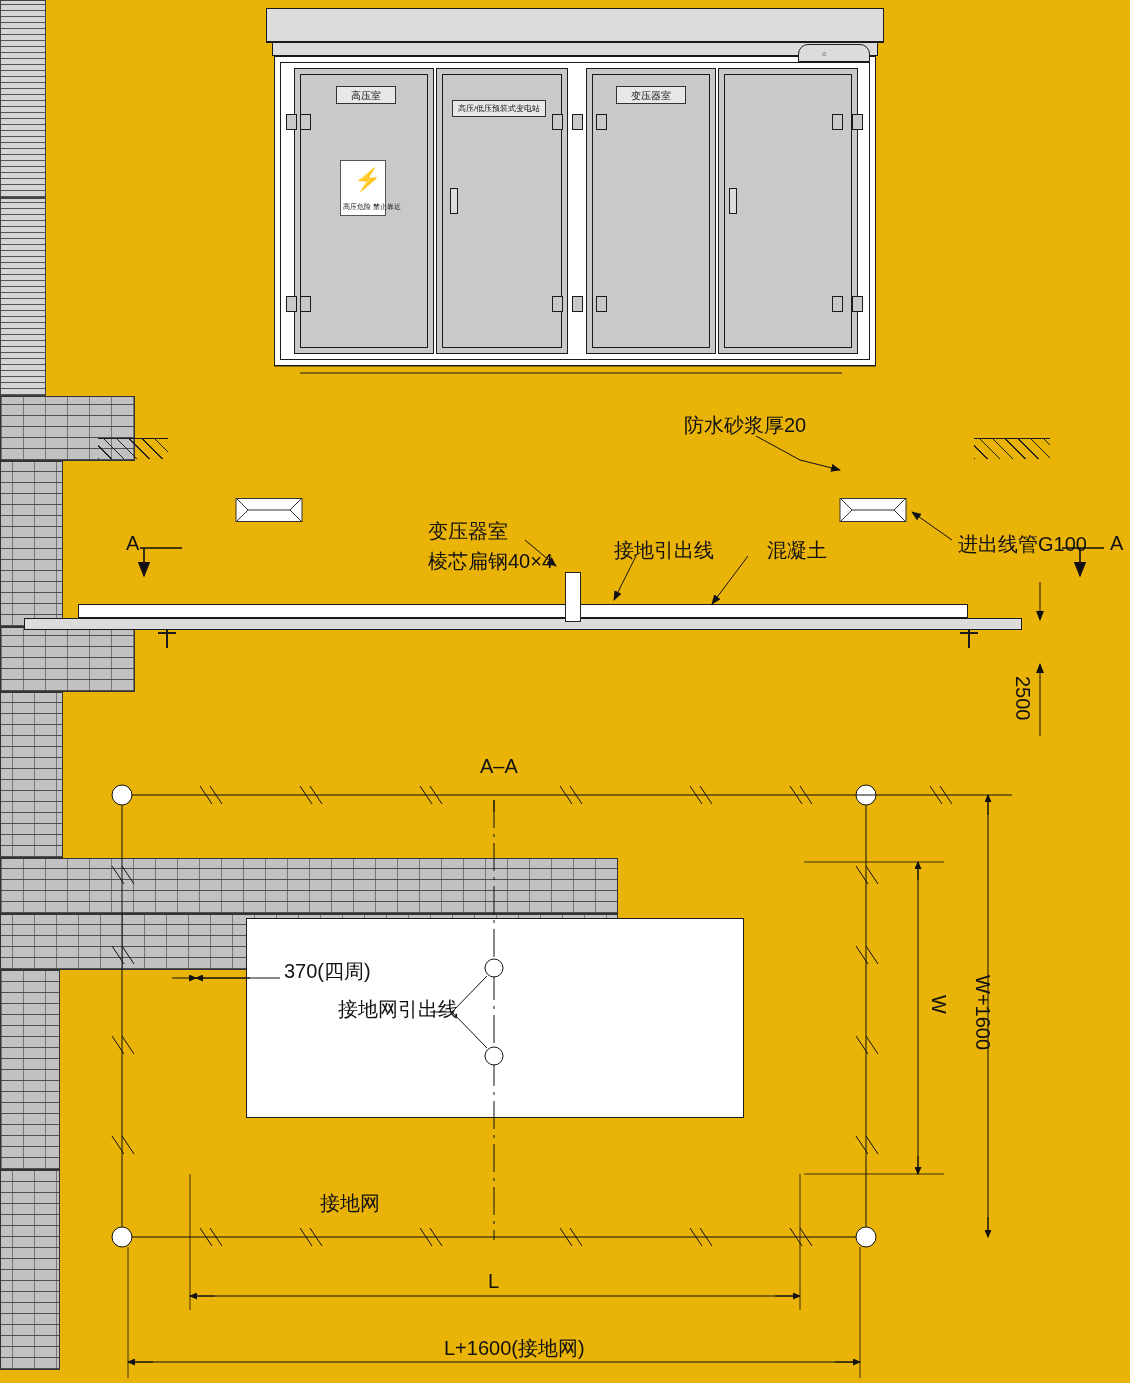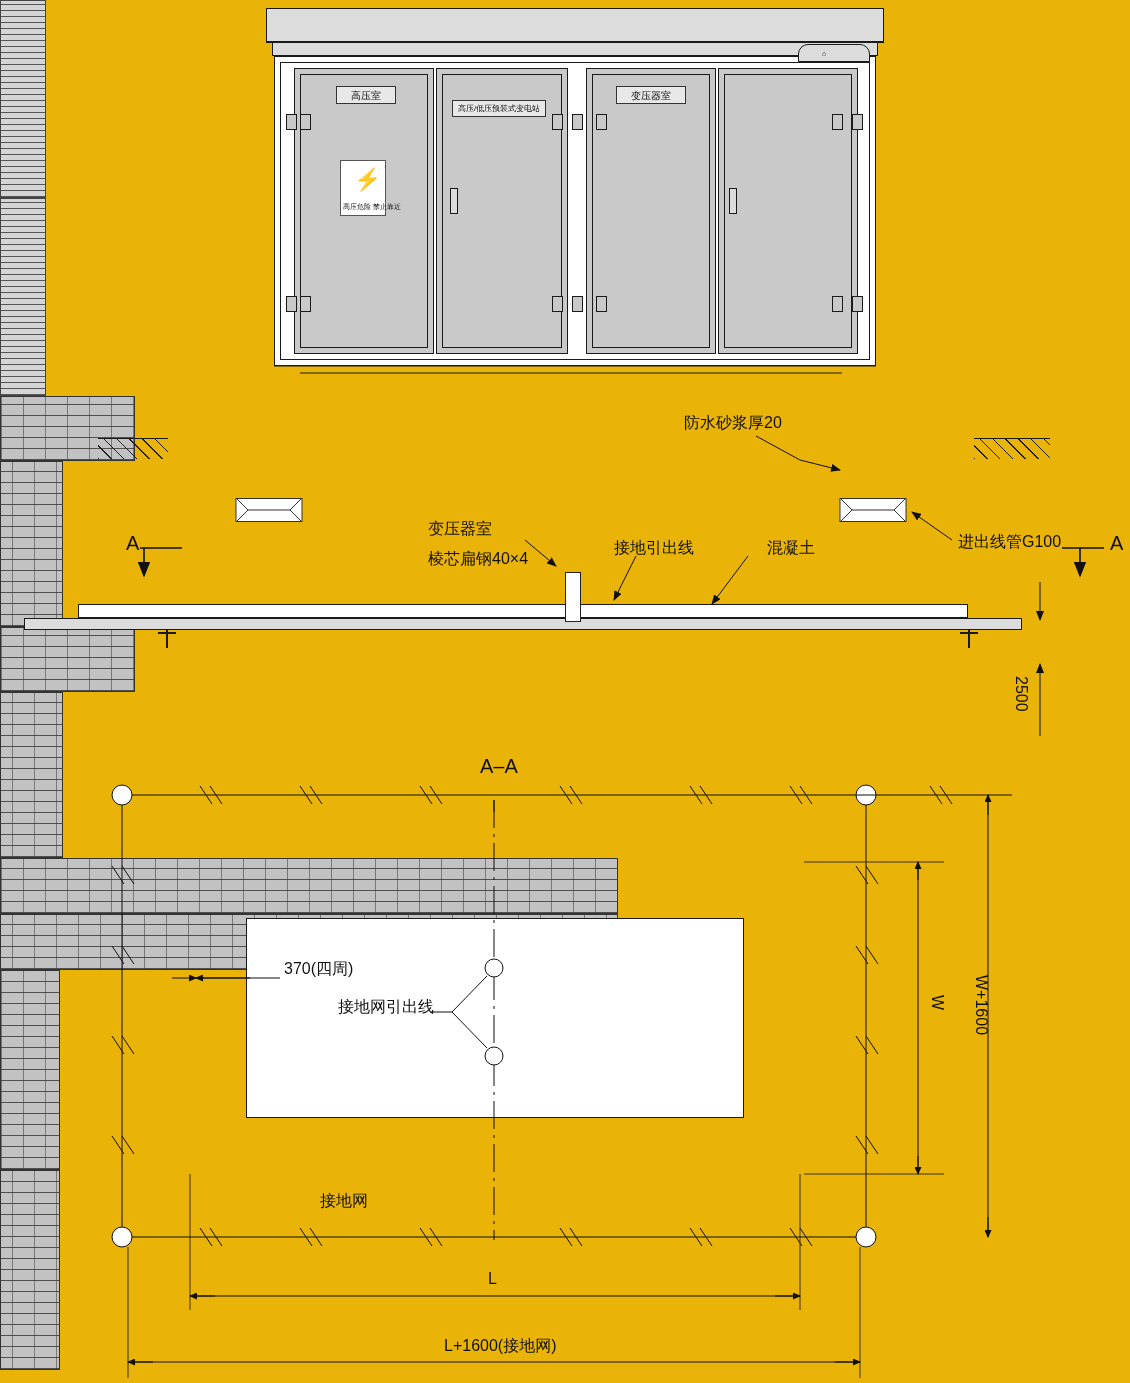--- a/index.html
+++ b/index.html
@@ -12,21 +12,21 @@
   }
   #sheet {
     position: relative;
     width: 1130px;
     height: 1383px;
     background: #eab308;
     overflow: hidden;
   }
   .lbl {
     position: absolute;
-    font-size: 16px;
+    font-size: 20px;
     color: #111;
     white-space: nowrap;
     line-height: 1.1;
   }
   .lbl.tiny { font-size: 7px; }
   .lbl.big { font-size: 20px; }
   .vert {
     writing-mode: vertical-rl;
     text-orientation: mixed;
   }

